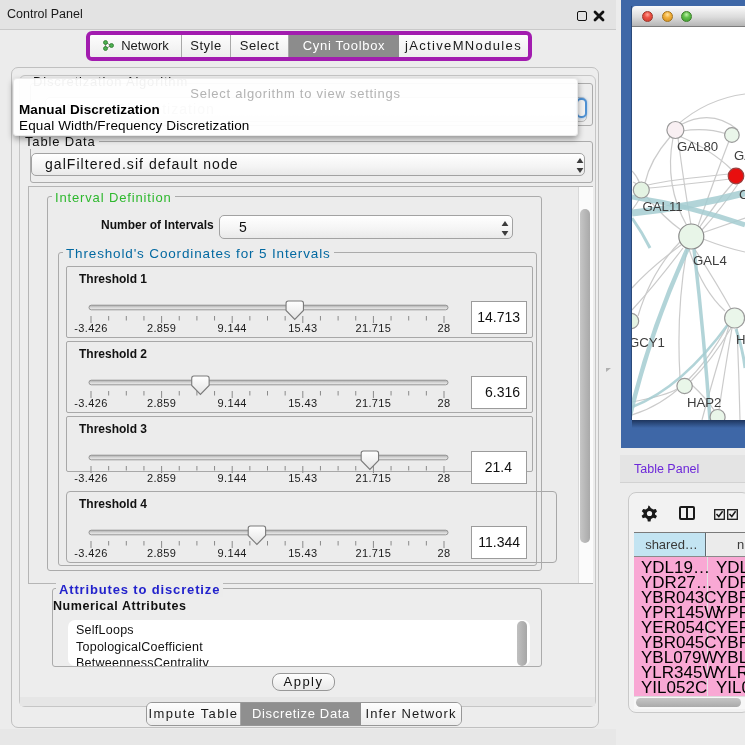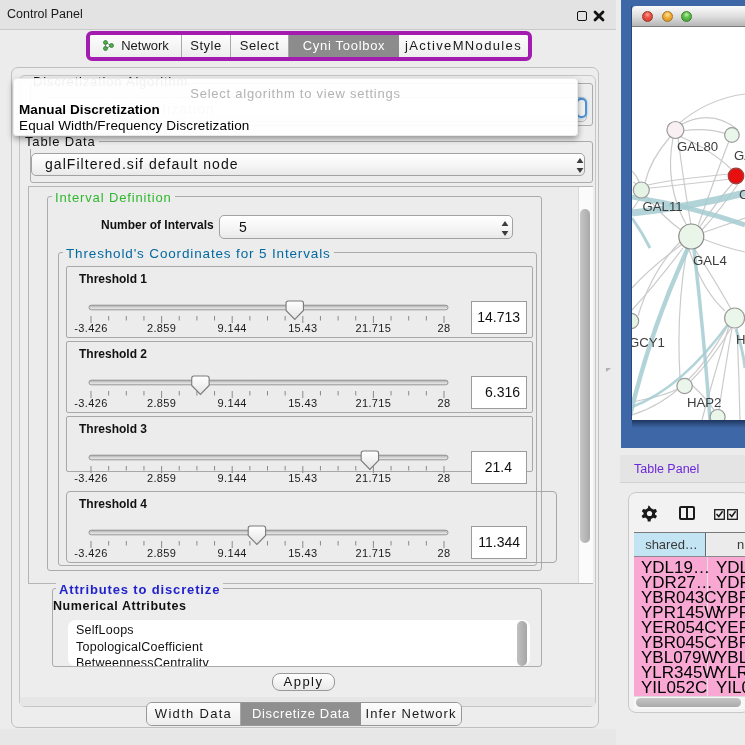--- a/index.html
+++ b/index.html
@@ -168,21 +168,21 @@
 <div class="glabel" style="left:56px;top:582px;color:#2222cc;font-weight:bold;">Attributes to discretize</div>
 <div class="abs" style="left:53px;top:599px;font-size:12.5px;font-weight:bold;color:#111;letter-spacing:0.55px;">Numerical Attributes</div>
 <div class="abs" style="left:68px;top:620px;width:462px;height:46px;background:#fff;overflow:hidden;border-radius:7px;">
   <div style="margin:2px 0 0 8px;font-size:12.5px;color:#111;line-height:16.5px;letter-spacing:0.25px;">SelfLoops<br>TopologicalCoefficient<br>BetweennessCentrality</div>
 </div>
 <div class="abs" style="left:517px;top:621px;width:10px;height:45px;border-radius:5px;background:linear-gradient(90deg,#c0c0c0,#a6a6a6);"></div>
 
 <div class="abs" style="left:272px;top:673px;width:63px;height:18px;border:1px solid #989898;border-radius:8px;background:linear-gradient(#fefefe,#e9e9e9);box-sizing:border-box;text-align:center;font-size:13px;line-height:16px;color:#111;letter-spacing:1.5px;">Apply</div>
 
 <div class="abs" style="left:146px;top:702px;height:22px;border:1px solid #979797;border-radius:6px;overflow:hidden;white-space:nowrap;font-size:0;">
-  <div class="tseg" style="width:94px;border-right:1px solid #a8a8a8;letter-spacing:1.3px;">Width Data</div>
+  <div class="tseg" style="width:94px;border-right:1px solid #a8a8a8;letter-spacing:1.3px;">Impute Table</div>
   <div class="tseg" style="width:120px;background:#8f8f8f;color:#fff;letter-spacing:0.65px;">Discretize Data</div>
   <div class="tseg" style="width:100px;letter-spacing:1.05px;">Infer Network</div>
 </div>
 <div class="abs" style="left:0;top:729px;width:616px;height:16px;background:#e7e7e7;"></div>
 <div class="abs" style="left:606px;top:368px;width:5px;height:4px;background:#b0b0b0;clip-path:polygon(0 0,100% 0,0 100%);"></div>
 
 <div class="abs" style="left:621px;top:0;width:124px;height:448px;background:#3e67a7;"></div>
 <div class="abs" style="left:631px;top:6px;width:1px;height:414px;background:rgba(10,20,40,0.35);"></div>
 <div class="abs" style="left:632px;top:6px;width:113px;height:21px;background:linear-gradient(#fbfbfb,#dcdcdc 55%,#b6b6b6);border-bottom:1px solid #7d7d7d;box-sizing:border-box;border-top-left-radius:4px;"></div>
 <div class="abs" style="left:642px;top:10.5px;width:11px;height:11px;border-radius:50%;background:radial-gradient(circle at 50% 30%, #ffa396 0%, #ec5044 40%, #c93a2c 100%);border:0.5px solid #9c352a;box-sizing:border-box;"></div>

